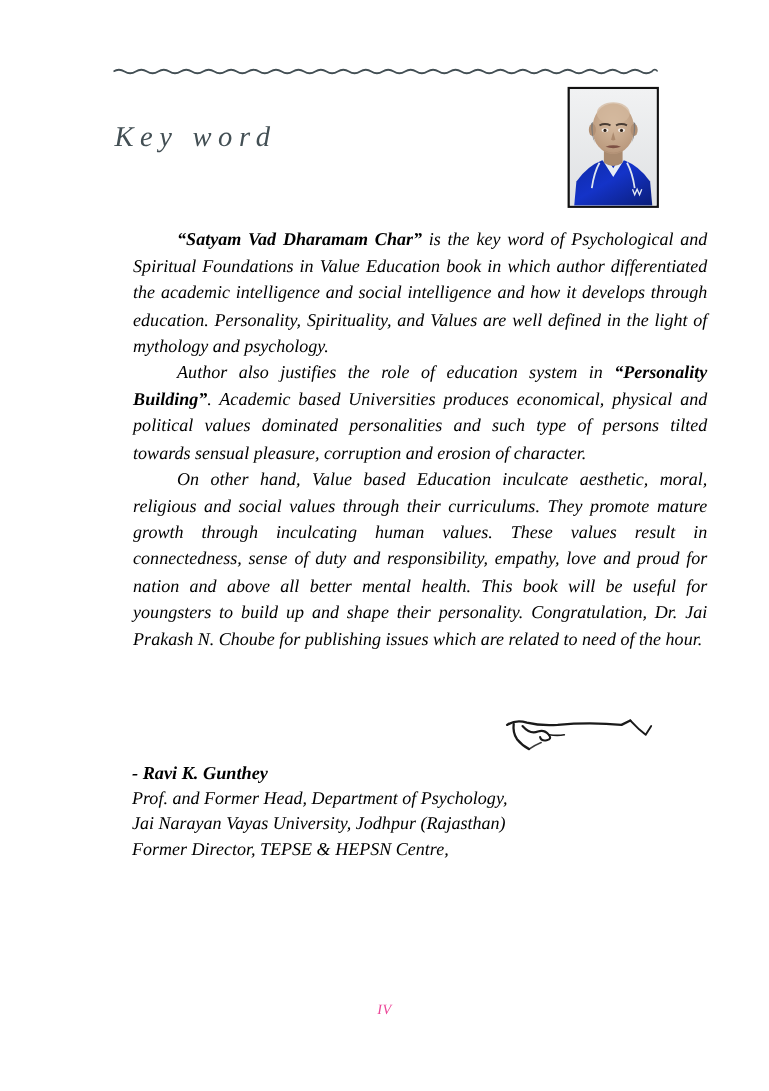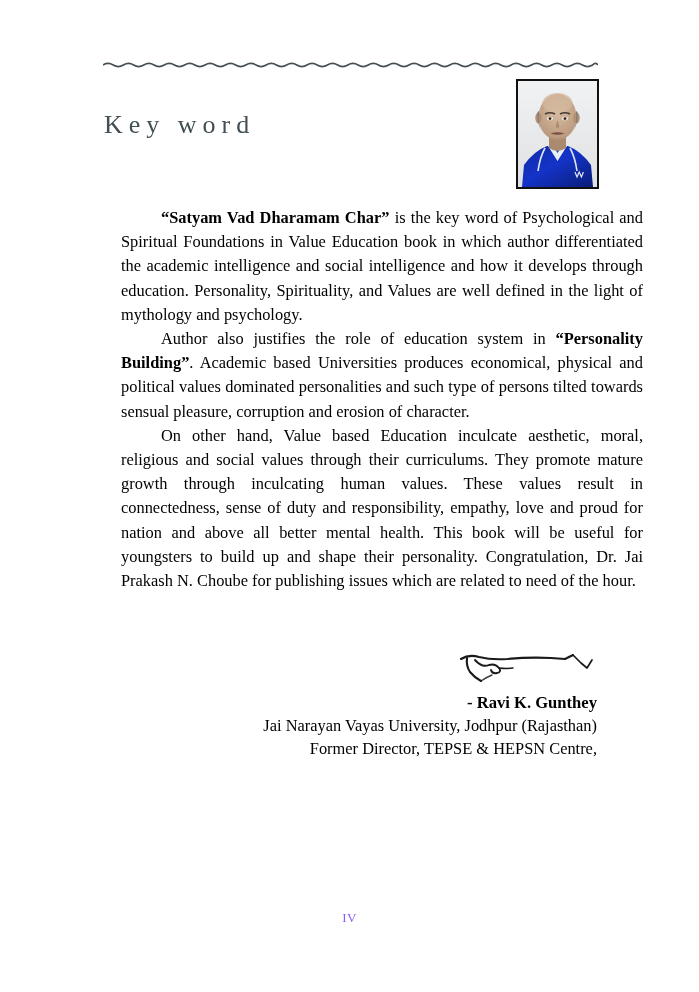--- a/index.html
+++ b/index.html
@@ -8,20 +8,21 @@
     background: #ffffff;
   }
   .page {
     position: relative;
     width: 699px;
     height: 992px;
     background: #ffffff;
     overflow: hidden;
     font-family: "Liberation Serif", "DejaVu Serif", serif;
     color: #000000;
+    font-style: italic;
   }
 
   
   .wavy-rule {
     position: absolute;
     left: 103px;
     top: 58px;
     width: 495px;
     height: 14px;
   }
@@ -80,40 +81,39 @@
     height: 42px;
   }
   .signature svg { display: block; width: 100%; height: 100%; }
 
   
   .attribution {
     position: absolute;
     left: 120px;
     top: 691px;
     width: 477px;
-    text-align: right;
     font-size: 16.4px;
     line-height: 23px;
     color: #000000;
   }
   .attribution .signer-name {
     font-weight: bold;
     font-size: 16.6px;
   }
   .attribution div { white-space: nowrap; }
 
   
   .folio {
     position: absolute;
     left: 0;
     top: 910px;
     width: 699px;
     text-align: center;
     font-size: 13px;
-    color: #8b5cf6;
+    color: #ec4899;
     letter-spacing: 0.5px;
   }
 </style>
 </head>
 <body>
 
 <div class="page">
 
   <div class="wavy-rule">
     <svg viewBox="0 0 495 14" preserveAspectRatio="none" aria-hidden="true">
@@ -199,19 +199,20 @@
 
         <path d="M44 22 Q52 23 58 22" stroke-width="1.5"></path>
 
         <path d="M26 35 Q32 31 37 29" stroke-width="1.4" opacity="0.85"></path>
       </g>
     </svg>
   </div>
 
   <div class="attribution">
     <div class="signer-name">- Ravi K. Gunthey</div>
+    <div>Prof. and Former Head, Department of Psychology,</div>
     <div>Jai Narayan Vayas University, Jodhpur (Rajasthan)</div>
     <div>Former Director, TEPSE &amp; HEPSN Centre,</div>
   </div>
 
   <div class="folio">IV</div>
 
 </div>
 
 </body></html>

